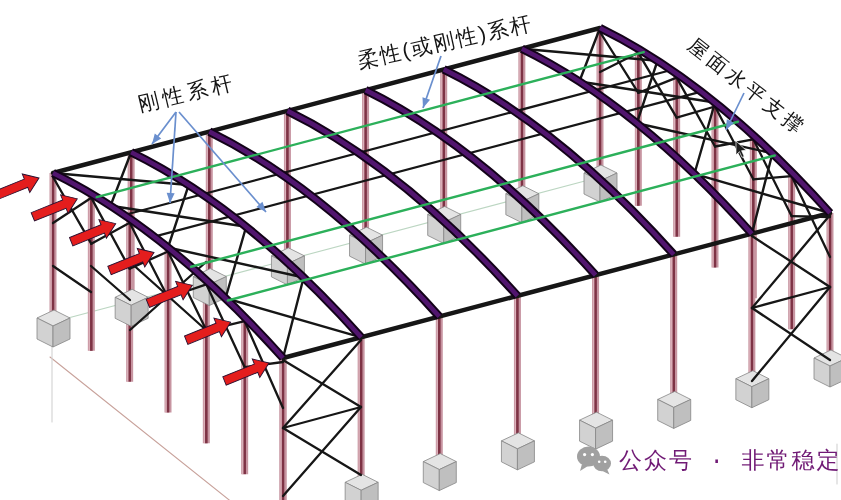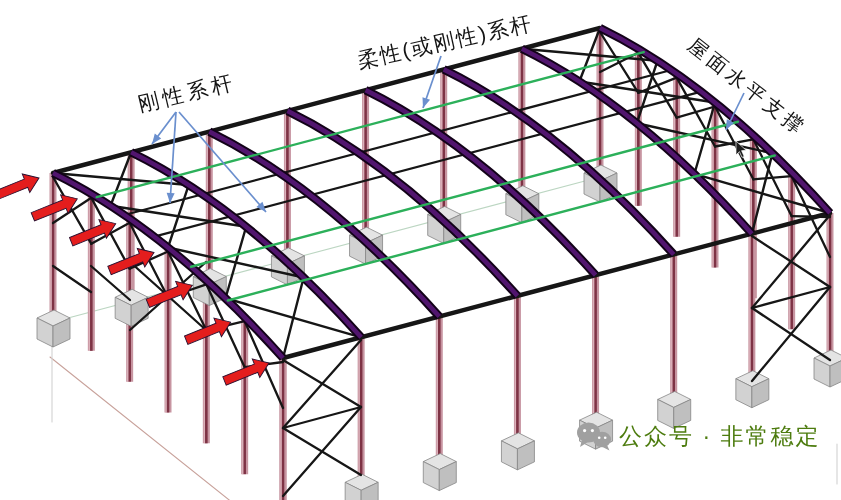--- a/index.html
+++ b/index.html
@@ -270,21 +270,21 @@
       </g>
       <g>
         <path d="M736 141 l0 14 l3.4-3.4 l2.6 5.8 l2.2-1 l-2.6-5.7 l4.6-0.4 Z" fill="#1c1c1c" stroke="#ffffff" stroke-width="0.7"></path>
       </g>
     </svg>
 
   <div class="diagram-label" id="label-rigid" style="left: 187px; top: 93px; font-size: 21px; letter-spacing: 4px; transform: translate(-50%, -50%) rotate(-13.5deg);">刚性系杆</div>
   <div class="diagram-label" id="label-flex" style="left: 445px; top: 42px; font-size: 21px; letter-spacing: 2px; transform: translate(-50%, -50%) rotate(-12.5deg);">柔性(或刚性)系杆</div>
   <div class="diagram-label" id="label-roofbrace" style="left: 747px; top: 87px; font-size: 20px; letter-spacing: 4px; transform: translate(-50%, -50%) rotate(38deg);">屋面水平支撑</div>
 
-  <div id="watermark" style="left: 576px; top: 420px; color: #4d7c0f;">
+  <div id="watermark" style="left: 576px; top: 444px; color: #701a75; font-family: Liberation Mono, monospace;">
     <svg width="36" height="32" viewBox="0 0 36 32">
       <g fill="#a0a0a0">
         <ellipse cx="12.5" cy="12.5" rx="11.5" ry="10"></ellipse>
         <path d="M6 20 L4 27 L12 22 Z"></path>
         <ellipse cx="26" cy="19.5" rx="9" ry="7.8"></ellipse>
         <path d="M31 25 L33.5 30.5 L26.5 27 Z"></path>
       </g>
       <g fill="#ffffff">
         <circle cx="8.6" cy="10.6" r="1.6"></circle>
         <circle cx="16.4" cy="10.6" r="1.6"></circle>

